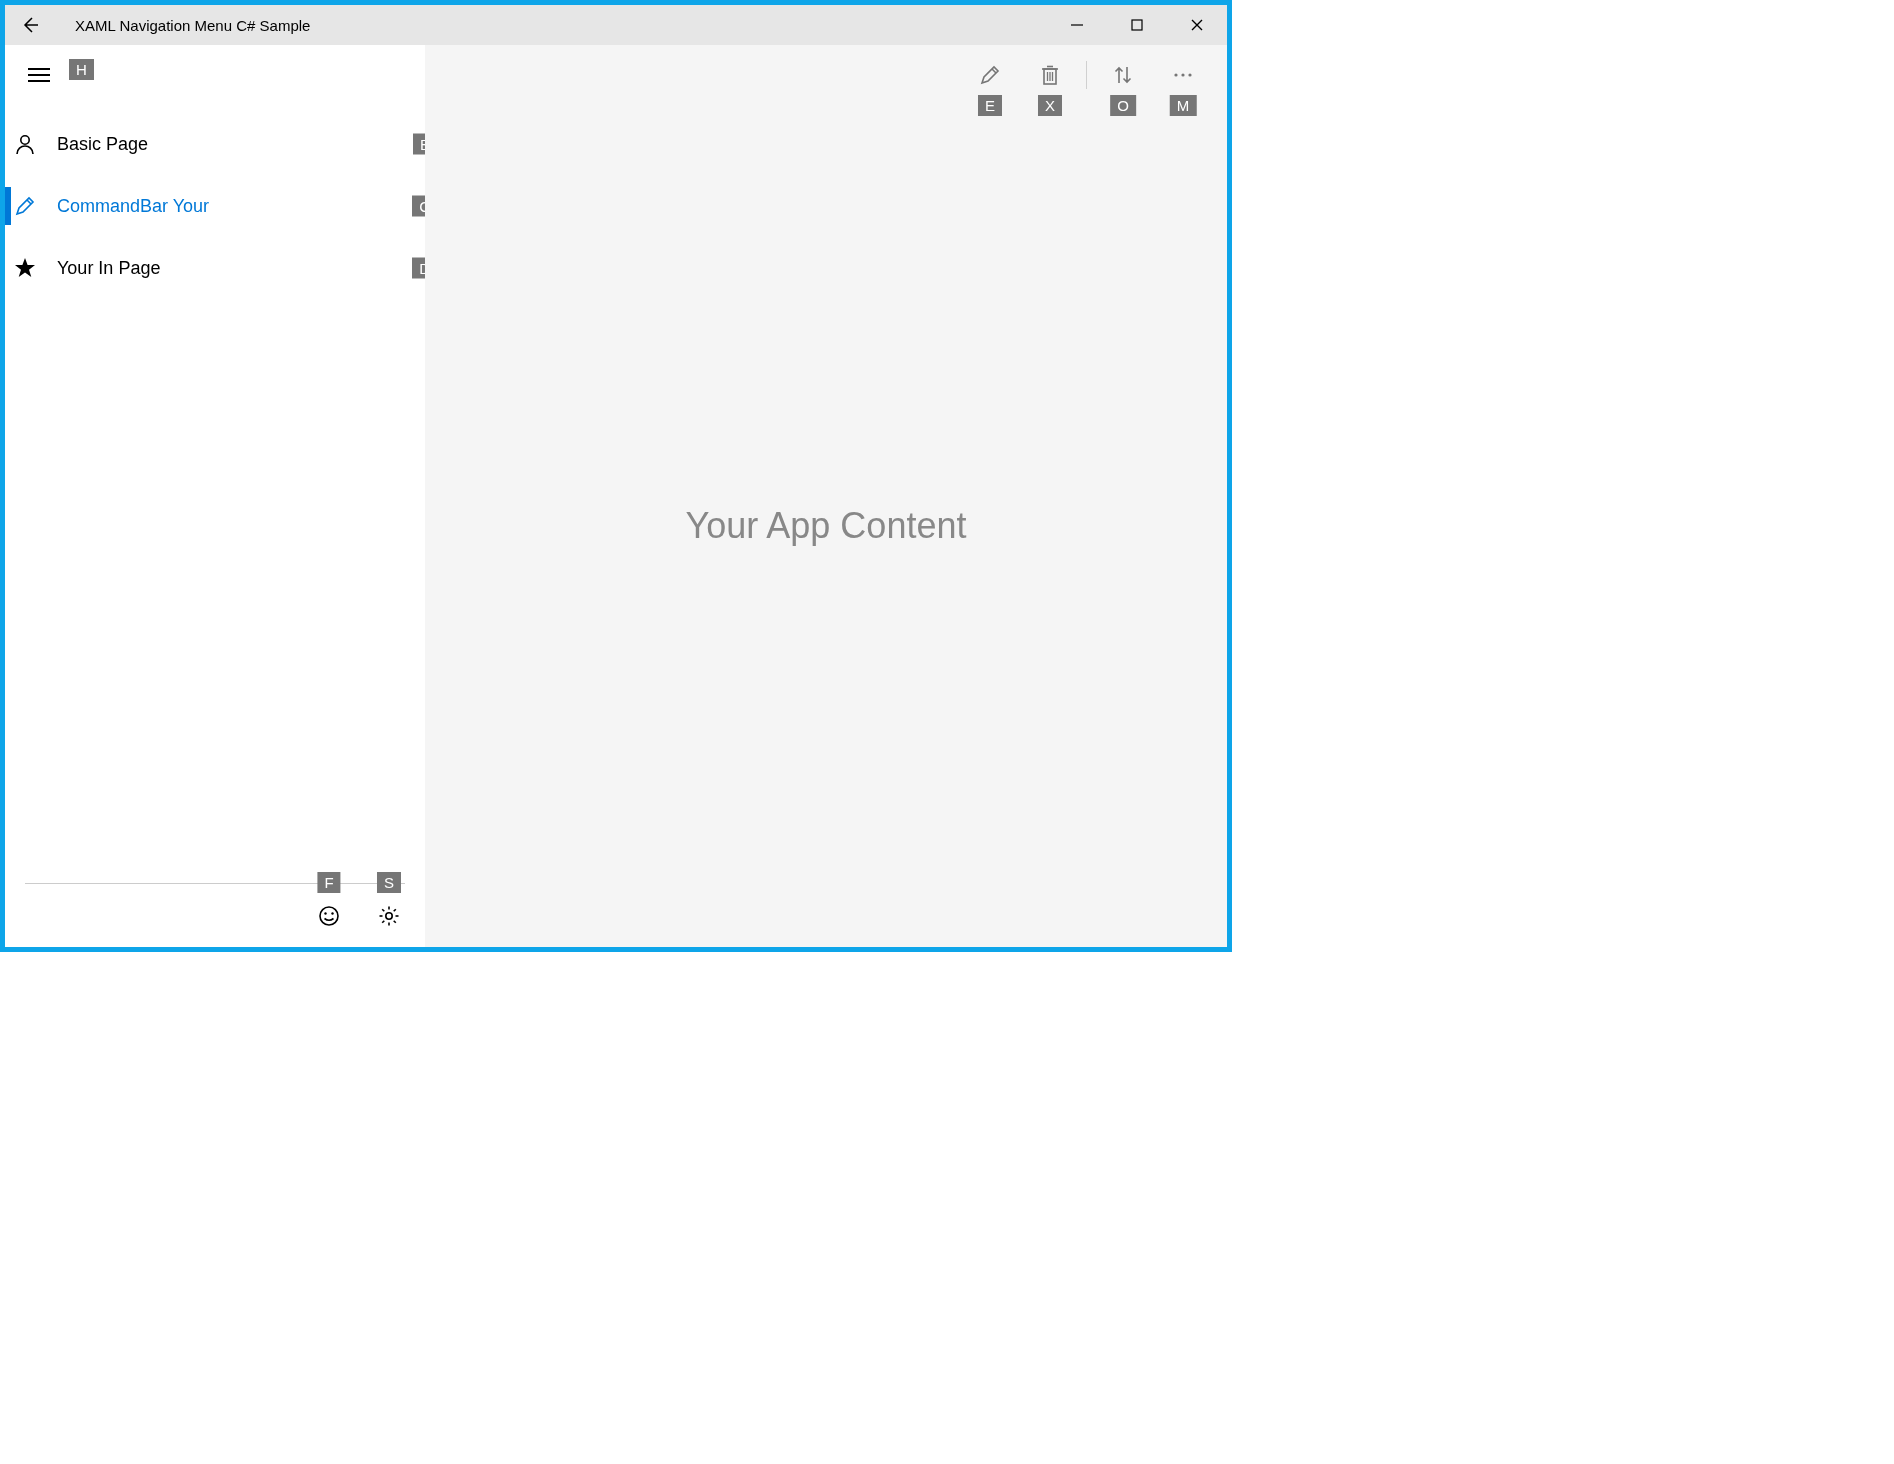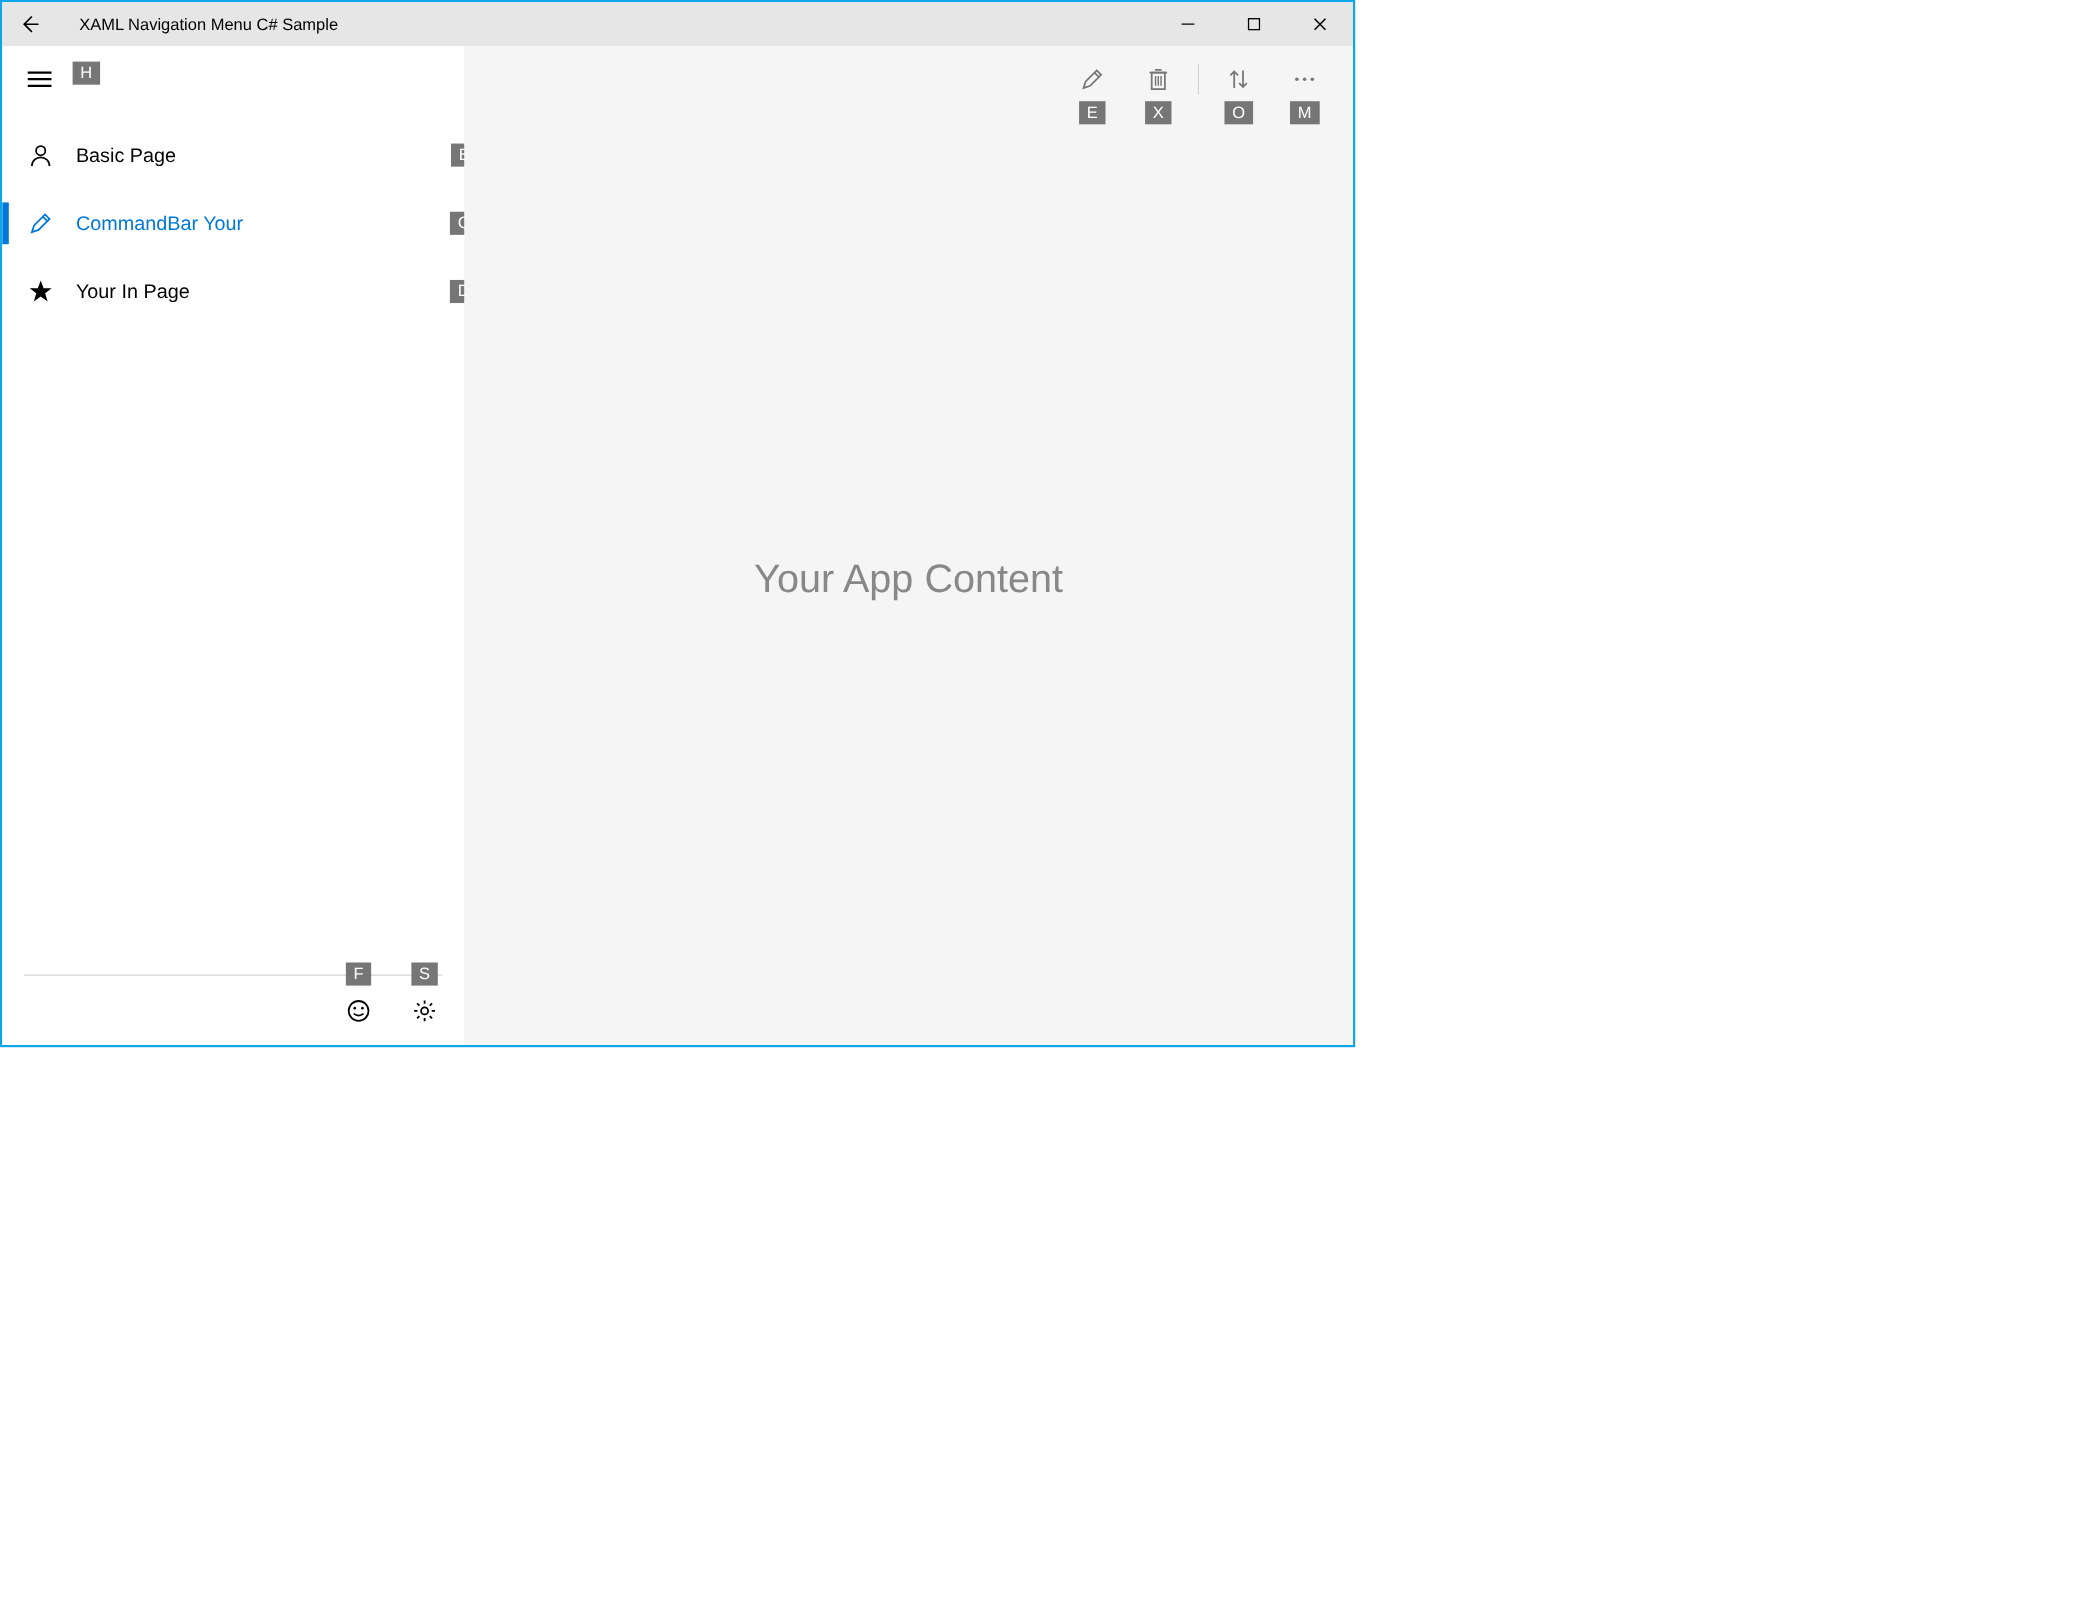--- a/index.html
+++ b/index.html
@@ -1,21 +1,21 @@
 <!DOCTYPE html>
 <html><head>
 <meta charset="utf-8">
 <style>
 * { margin:0; padding:0; box-sizing:border-box; }
 html,body { width:100%; height:100%; font-family:"Segoe UI","Segoe UI Light",sans-serif; }
 body { background:#fff; }
 
 .window {
   width:1232px; height:952px;
-  border:2px solid #0ea5e9;
+  border:5px solid #0ea5e9;
   background:#fff;
   display:flex; flex-direction:column;
 }
 
 
 .titlebar {
   height:40px;
   background:#e6e6e6;
   display:flex; align-items:center;
   padding-left:10px;
@@ -62,21 +62,21 @@
   position:relative;
 }
 .hamburger {
   width:36px; height:36px;
   display:flex; align-items:center; justify-content:center;
 }
 .nav-list { margin-top:8px; }
 .nav-item {
   height:62px;
   display:flex; align-items:center;
-  padding-left:23px;
+  padding-left:8px;
   position:relative;
   color:#000;
 }
 .nav-item.selected { color:#0078d7; }
 .nav-item.selected::before {
   content:"";
   position:absolute; left:0; top:12px; bottom:12px;
   width:6px; background:#0078d7;
 }
 .nav-icon {

